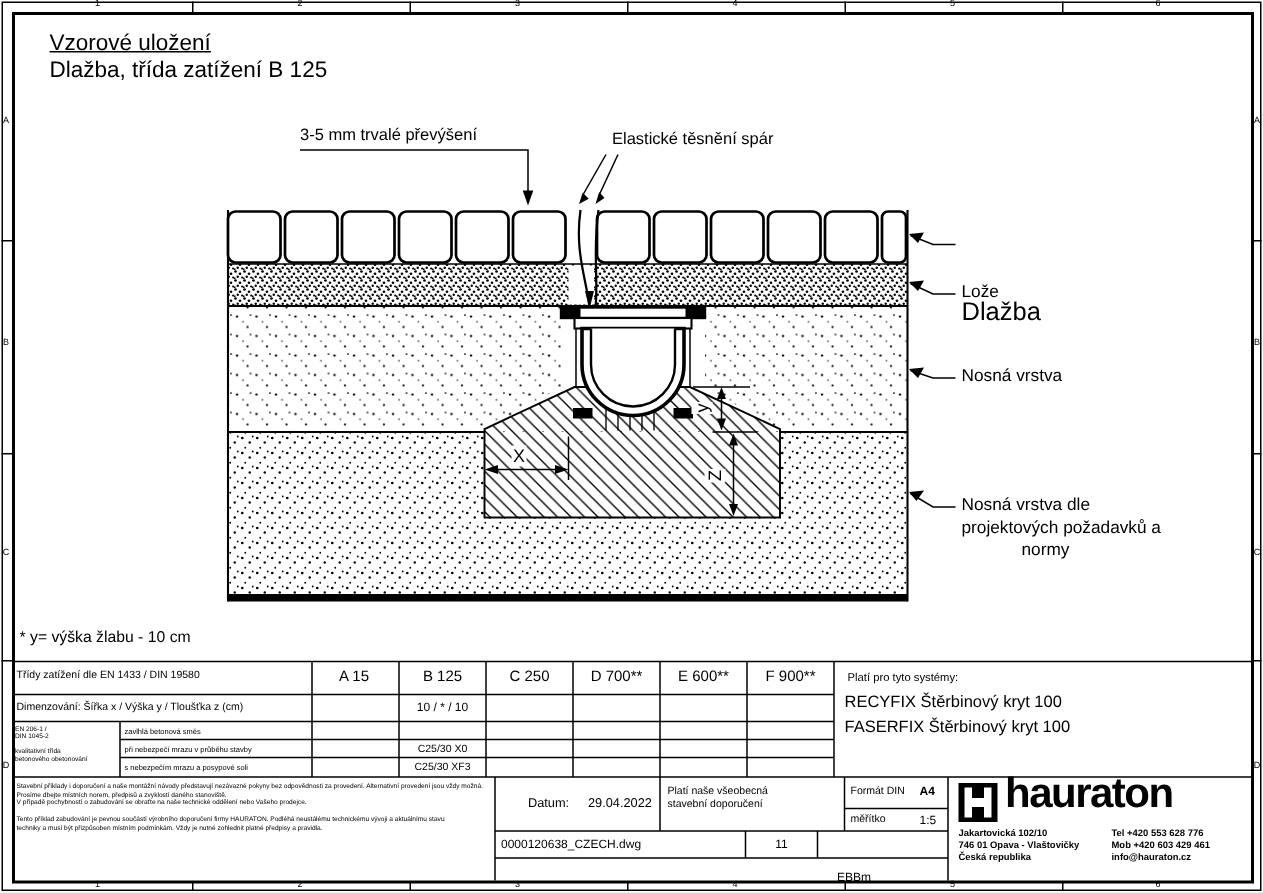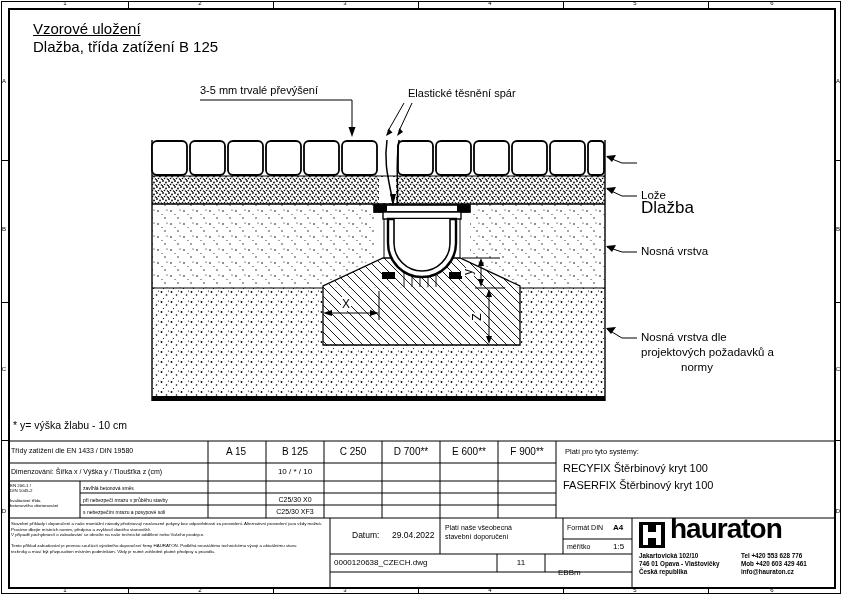--- a/index.html
+++ b/index.html
@@ -259,21 +259,21 @@
   <div class="t" style="left:352px;top:530px;font-size:8.5px;">Datum:</div>
   <div class="t" style="left:392px;top:530px;font-size:8.5px;">29.04.2022</div>
   <div class="t" style="left:445px;top:524px;font-size:7px;">Platí naše všeobecná</div>
   <div class="t" style="left:445px;top:533px;font-size:7px;">stavební doporučení</div>
   <div class="t" style="left:567px;top:524px;font-size:7px;">Formát DIN</div>
   <div class="t" style="left:613px;top:523px;font-size:8px;font-weight:bold;">A4</div>
   <div class="t" style="left:567px;top:543px;font-size:7px;">měřítko</div>
   <div class="t" style="left:613px;top:542px;font-size:8px;">1:5</div>
   <div class="t" style="left:334px;top:558px;font-size:8px;">0000120638_CZECH.dwg</div>
   <div class="t" style="left:497px;top:558px;width:48px;text-align:center;font-size:8px;">11</div>
-  <div class="t" style="left:558px;top:568px;font-size:8px;">EBBm</div>
+  <div class="t" style="left:558px;top:580px;font-size:8px;">EBBm</div>
 
   <div class="logo-icon">
     <div class="w" style="left:4px;top:3px;width:5px;height:20px;"></div>
     <div class="w" style="left:17px;top:3px;width:5px;height:20px;"></div>
     <div class="w" style="left:9px;top:10px;width:8px;height:6px;"></div>
   </div>
   <div class="brand-word">hauraton</div>
   <div class="t" style="left:639px;top:552px;font-size:6.3px;font-weight:bold;">Jakartovická 102/10</div>
   <div class="t" style="left:639px;top:560px;font-size:6.3px;font-weight:bold;">746 01 Opava - Vlaštovičky</div>
   <div class="t" style="left:639px;top:568px;font-size:6.3px;font-weight:bold;">Česká republika</div>

